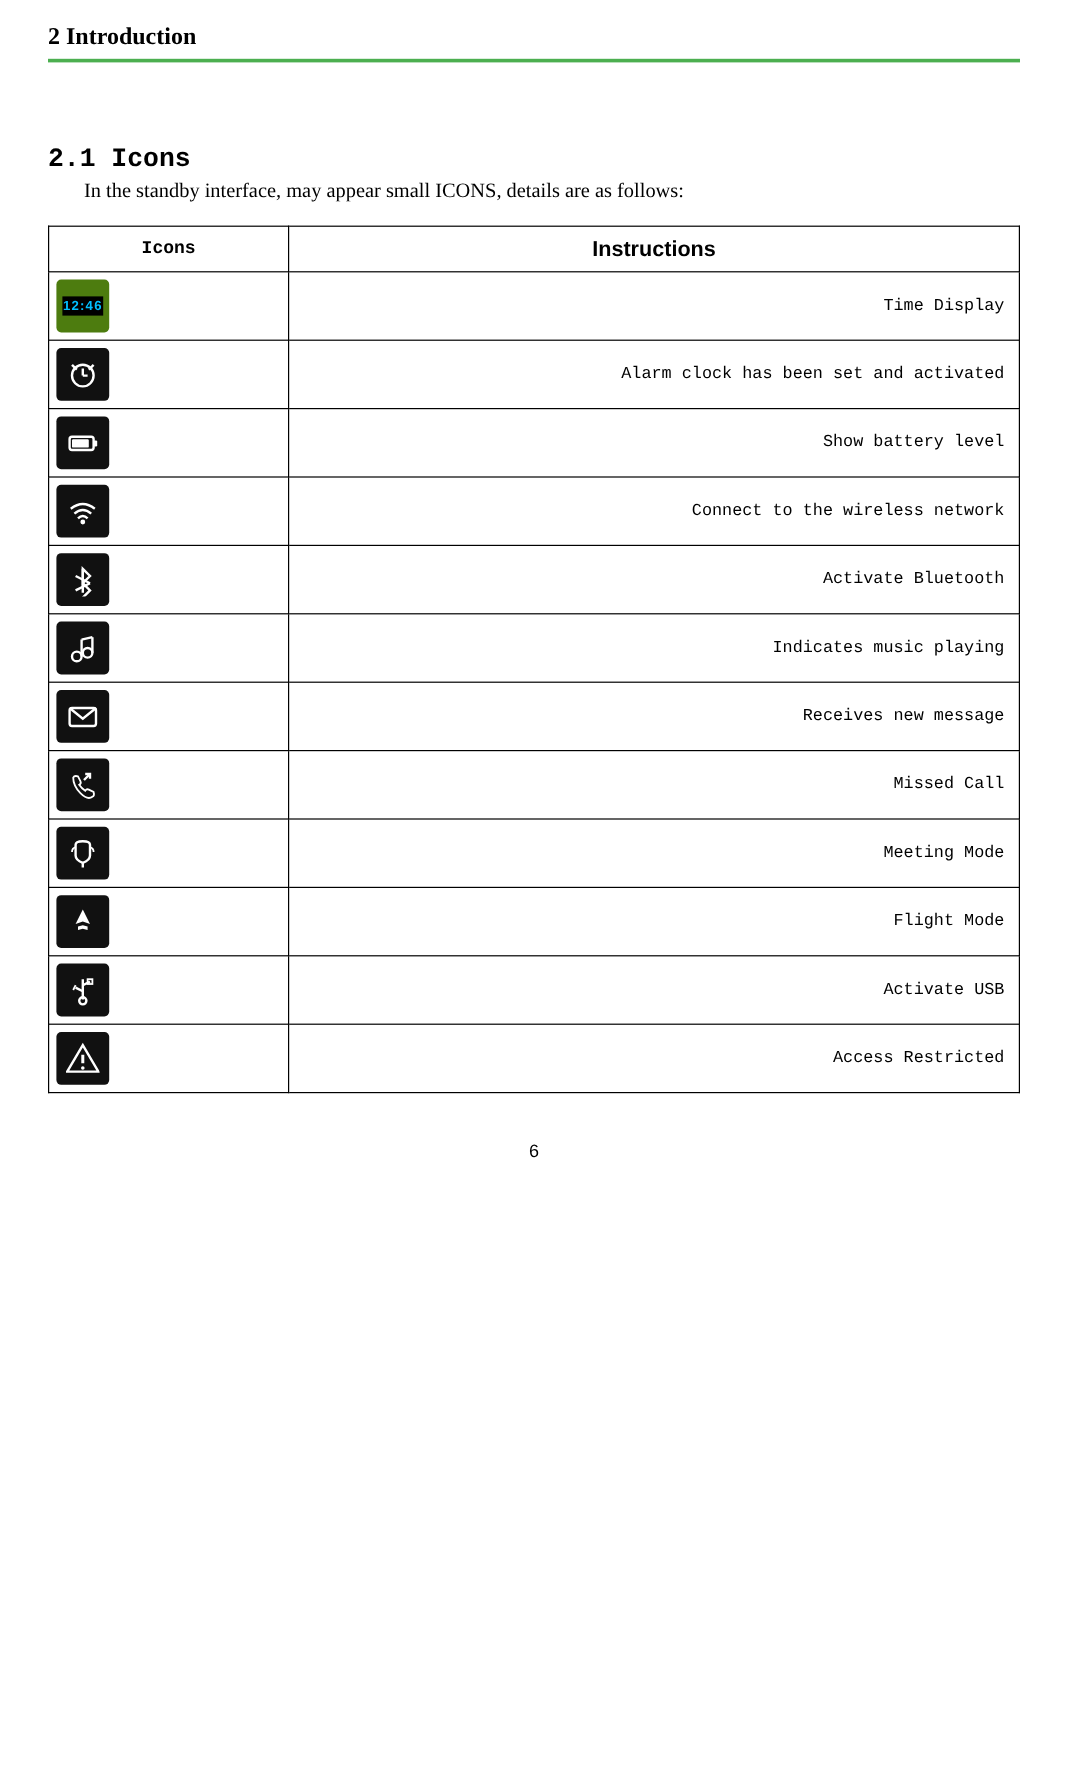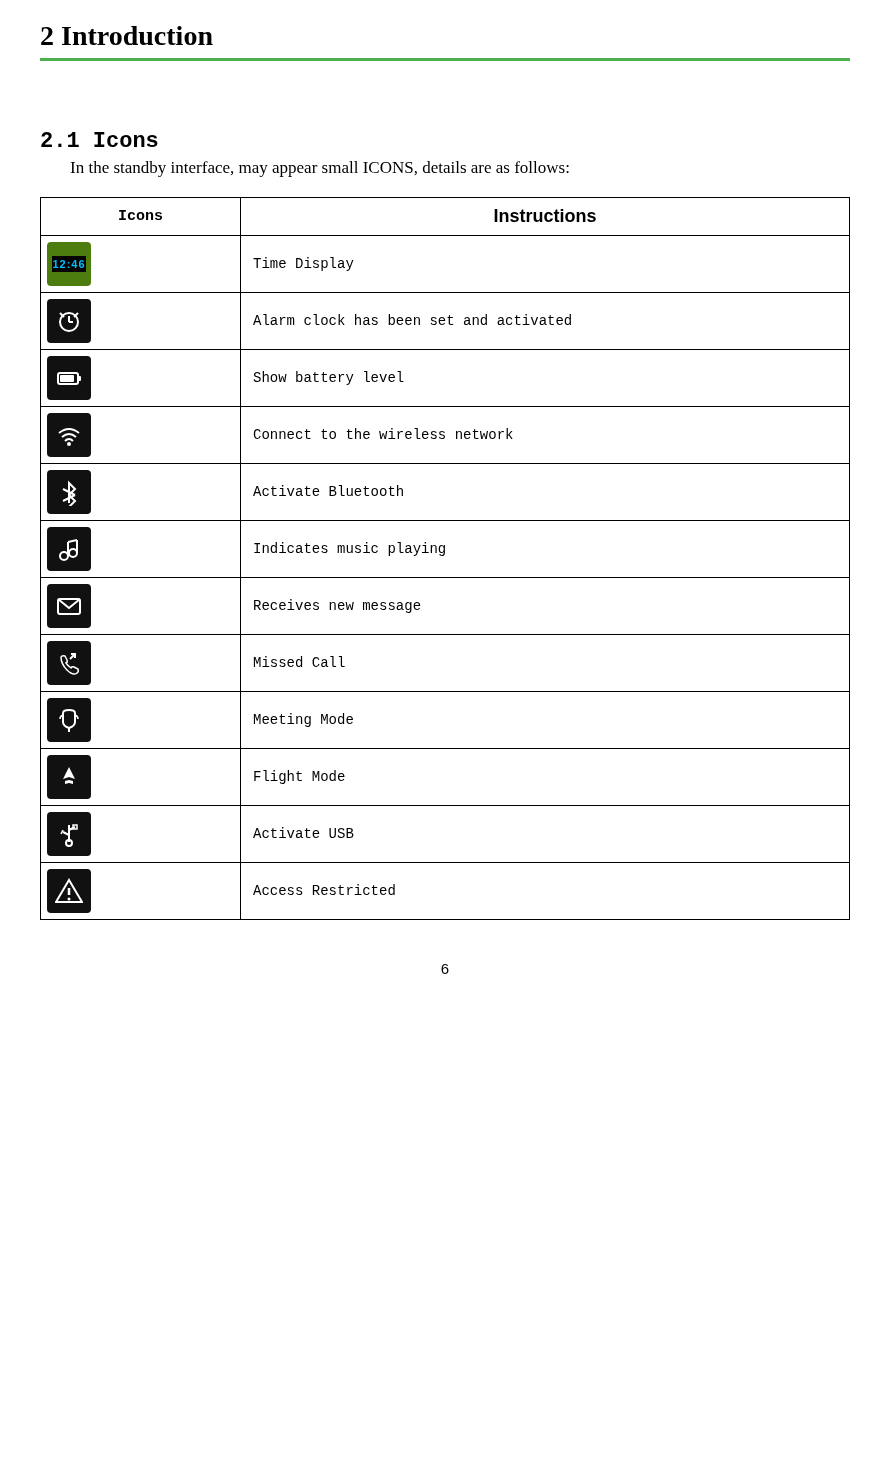--- a/index.html
+++ b/index.html
@@ -6,21 +6,21 @@
     body {
       background: #ffffff;
       font-family: "Times New Roman", Times, serif;
       width: 890px;
       min-height: 1473px;
       padding: 20px 40px 40px 40px;
       color: #000000;
     }
 
     .page-heading {
-      font-size: 28px;
+      font-size: 20px;
       font-weight: bold;
       border-bottom: 3px solid #4caf50;
       padding-bottom: 6px;
       margin-bottom: 30px;
     }
 
     .section-title {
       font-size: 22px;
       font-family: "Courier New", Courier, monospace;
       margin-top: 20px;
@@ -55,21 +55,21 @@
 
     .icons-table th.col-instructions {
       font-size: 18px;
       font-weight: bold;
       font-family: Arial, Helvetica, sans-serif;
     }
 
     .icons-table td {
       border: 1px solid #000;
       padding: 10px 12px;
-      text-align: left;
+      text-align: right;
       font-family: "Courier New", Courier, monospace;
       font-size: 14px;
       line-height: 1.5;
     }
 
     .icons-table td.icon-cell {
       width: 200px;
       text-align: center;
       vertical-align: middle;
       padding: 6px;

